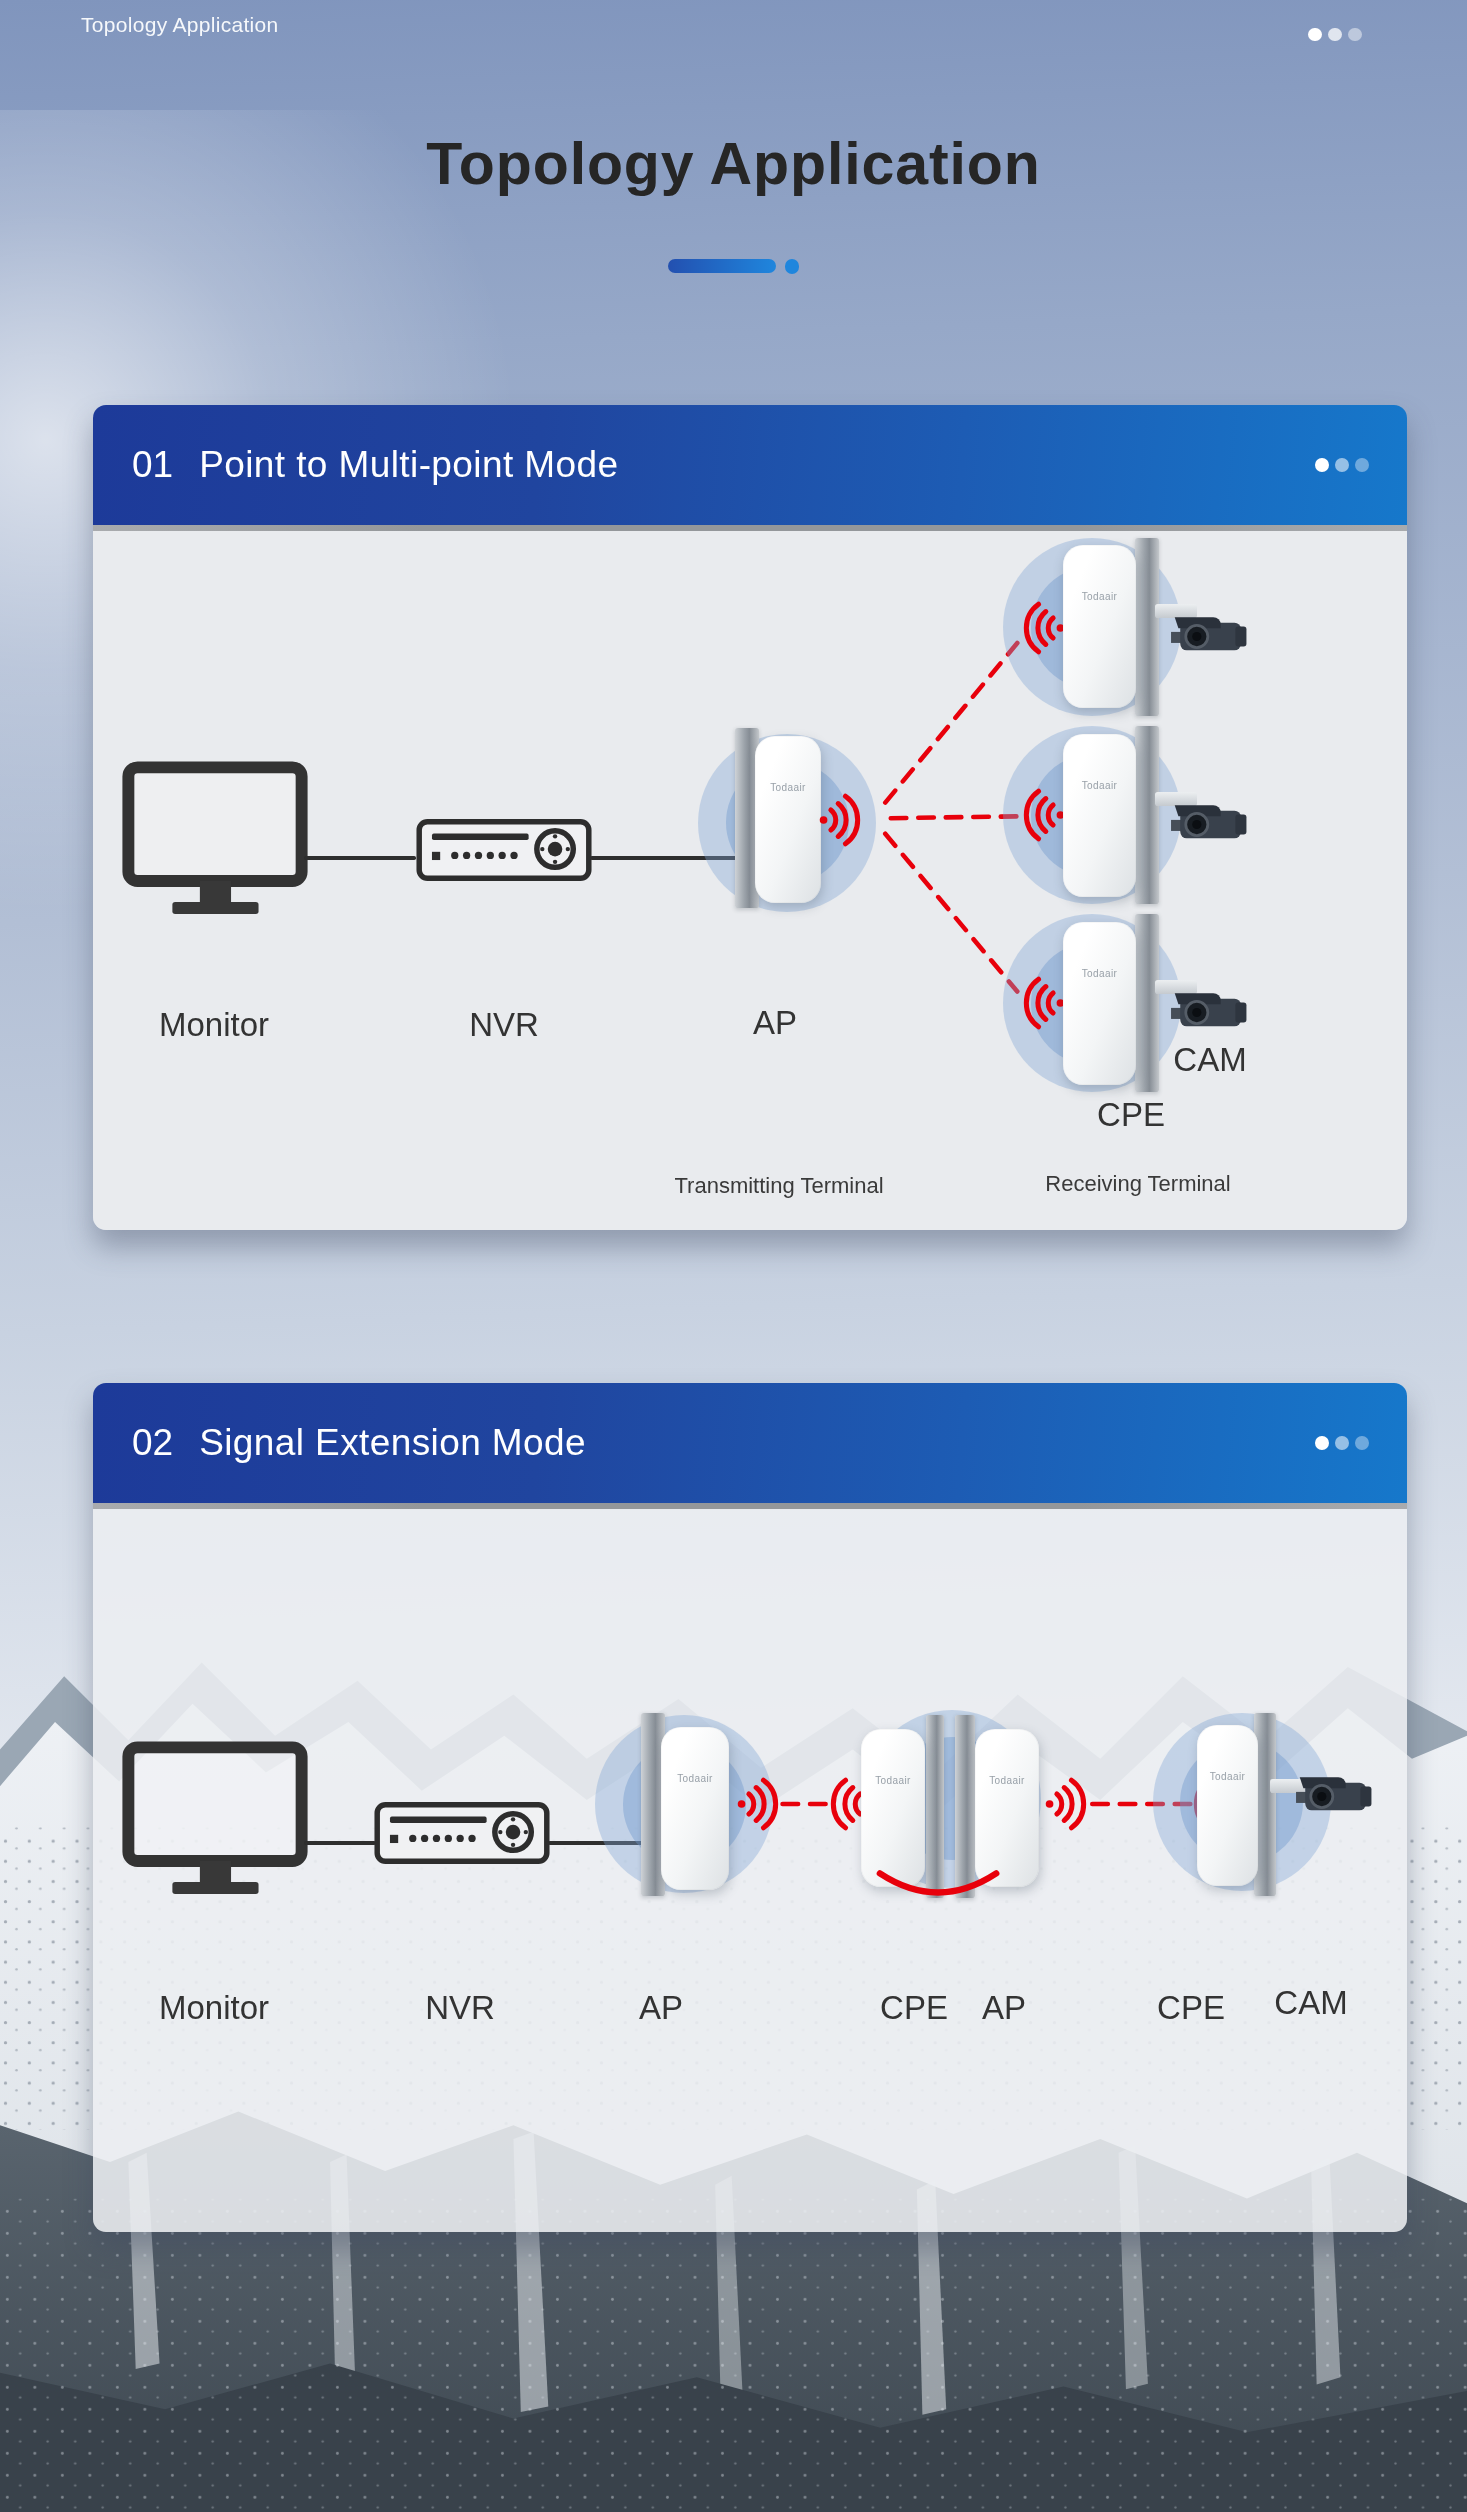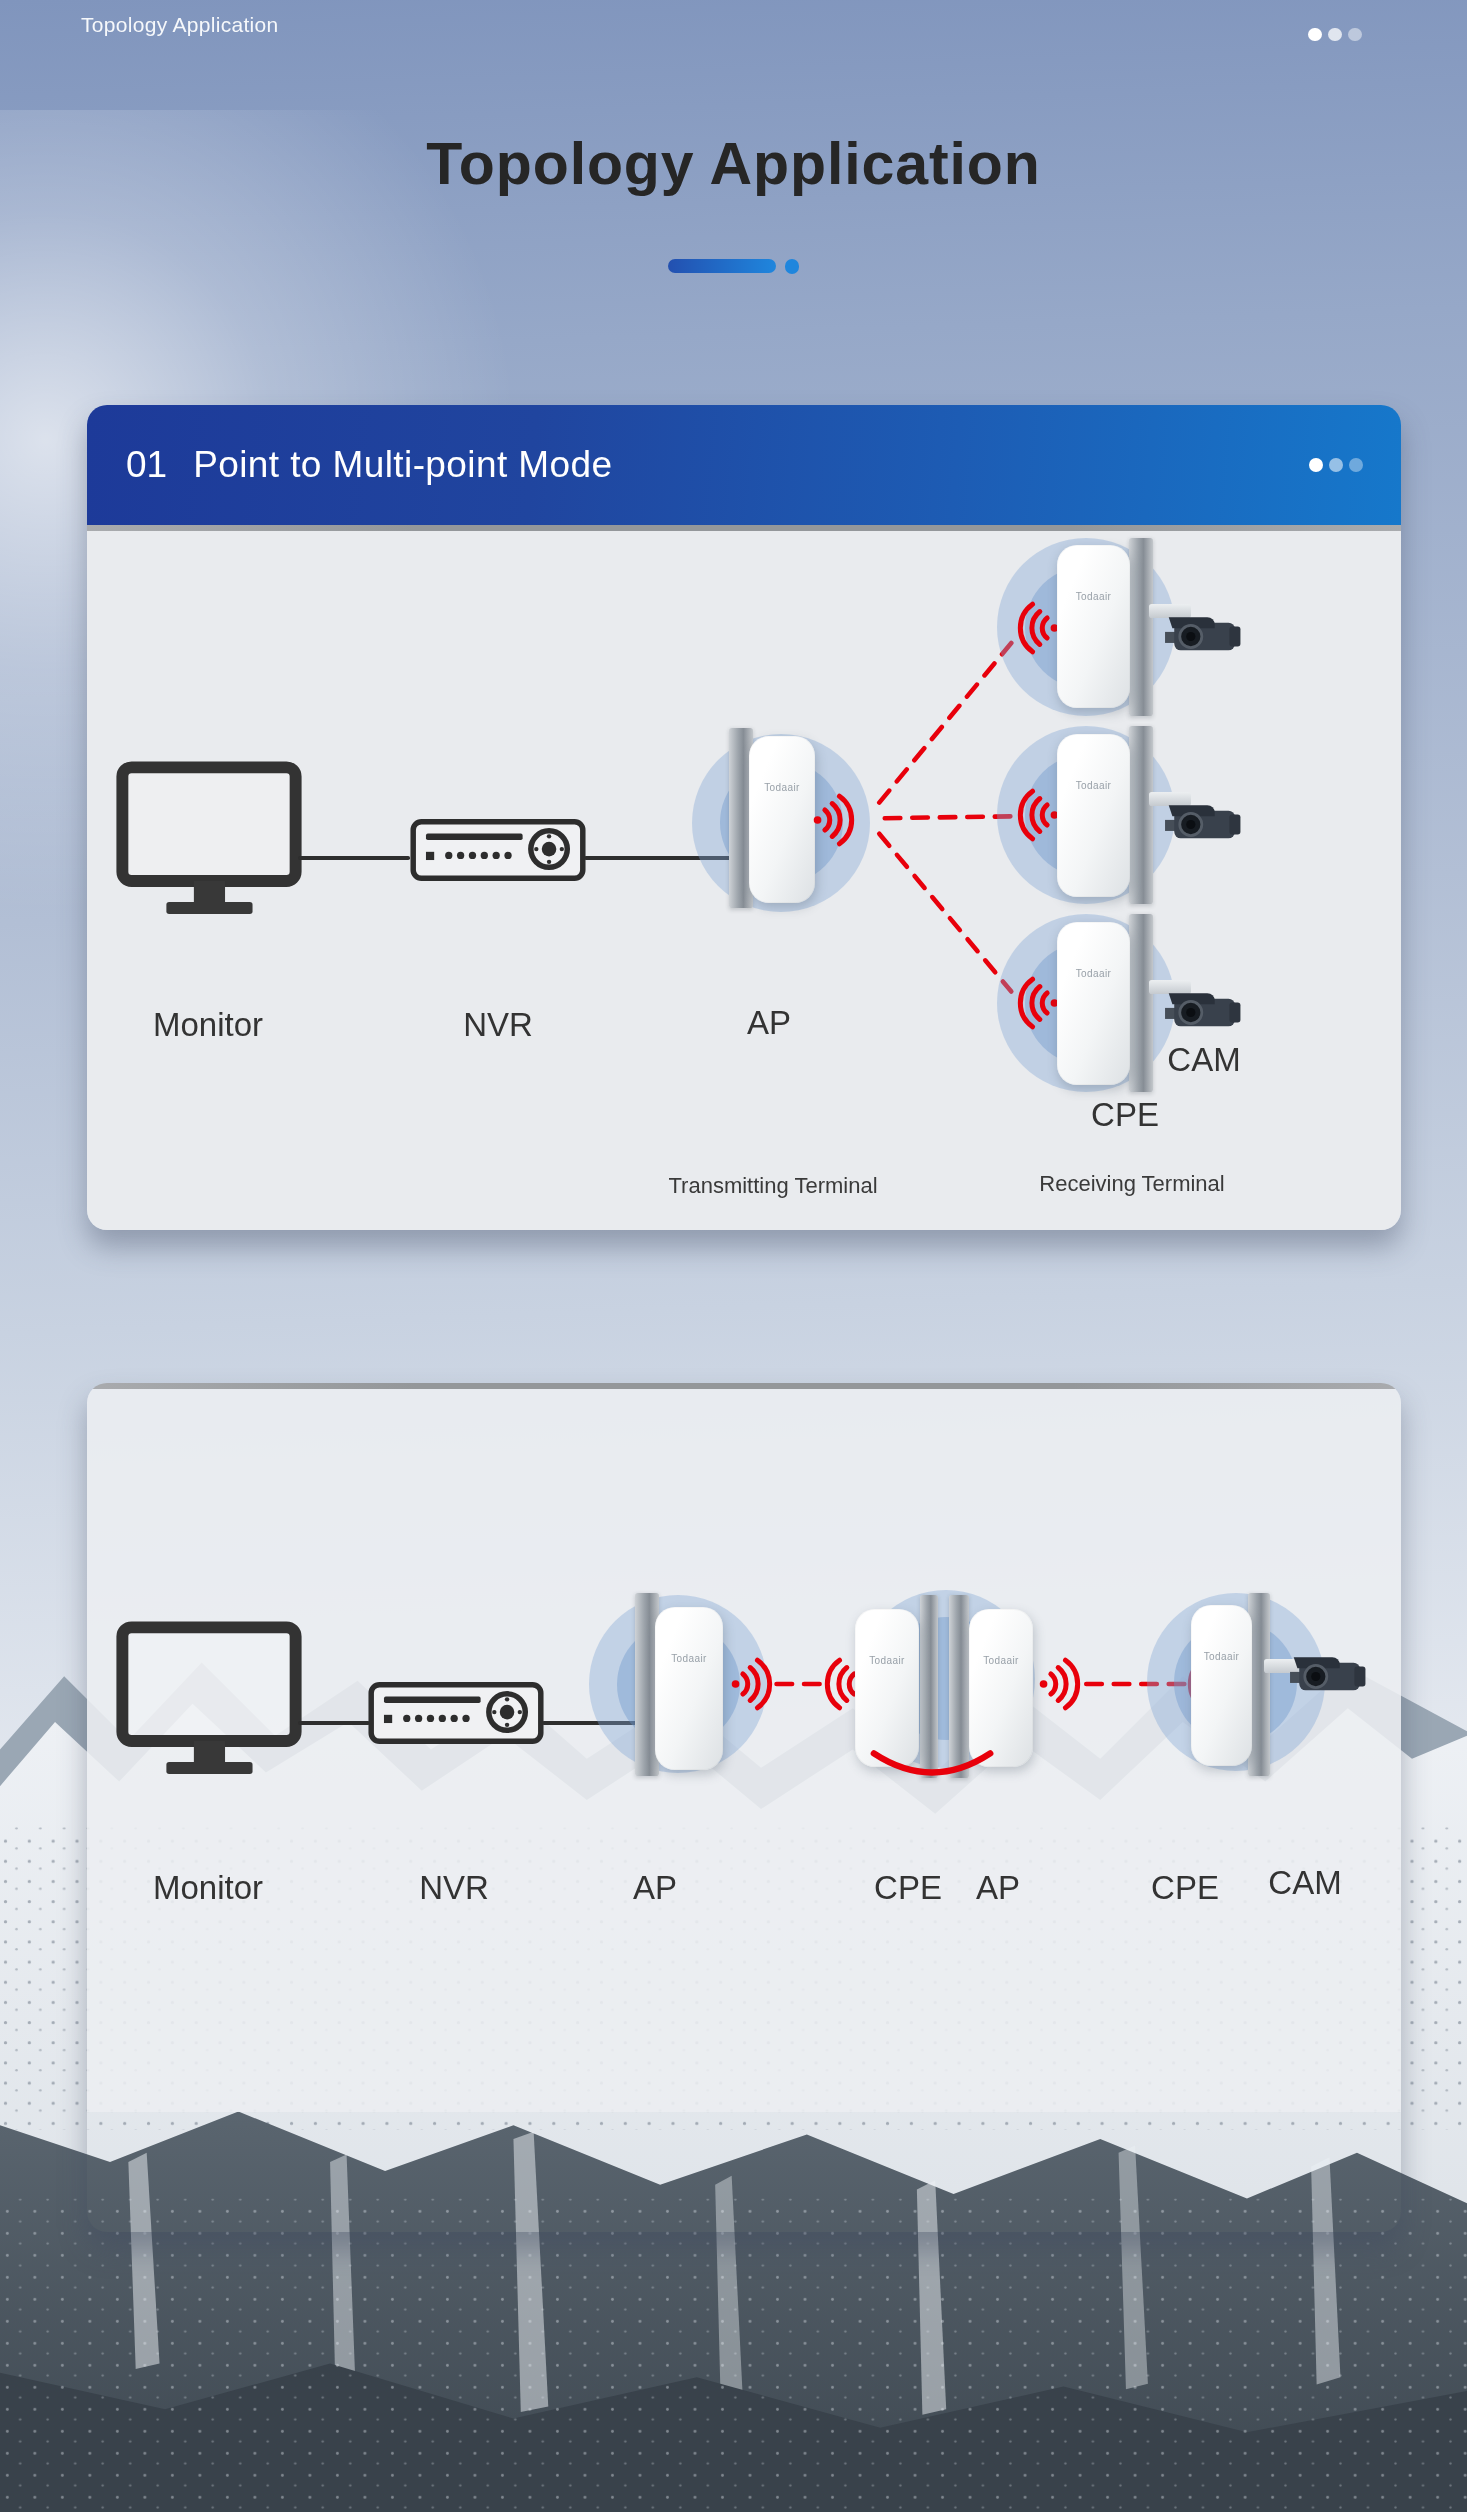--- a/index.html
+++ b/index.html
@@ -18,21 +18,21 @@
   .dots .dot{width:13.8px;height:13.8px;border-radius:50%;}
   .topbar-dots{left:1308px;top:27.5px;}
   .topbar-dots .d1{background:#ffffff;} .topbar-dots .d2{background:rgba(255,255,255,.75);} .topbar-dots .d3{background:rgba(235,239,244,.55);}
   
   .hero-title{position:absolute;left:0;top:130px;width:1467px;text-align:center;margin:0;
     font-size:59px;font-weight:bold;color:#262626;letter-spacing:0.9px;}
   .hero-divider{position:absolute;left:0;top:259px;width:1467px;display:flex;justify-content:center;align-items:center;}
   .hero-divider .bar{width:108px;height:13.8px;border-radius:7.3px;background:linear-gradient(90deg,#2350b0,#1f86dd);}
   .hero-divider .enddot{width:14.7px;height:14.7px;border-radius:50%;background:#1f86dd;margin-left:9.2px;}
   
-  .card{position:absolute;left:87px;width:1314px;border-radius:20px;overflow:hidden;
+  .card{position:absolute;left:93px;width:1314px;border-radius:13px;overflow:hidden;
     box-shadow:0 16.5px 27.5px rgba(60,72,95,.38);}
   .card1{top:405px;height:825px;}
   .card2{top:1383px;height:849px;}
   .card-header{height:120px;display:flex;align-items:center;padding-left:39px;position:relative;
     background:linear-gradient(95deg,#1d3a99 0%,#20459f 34%,#1d5cb4 66%,#1678cb 100%);}
   .card-num{font-size:37px;color:#ffffff;font-weight:400;}
   .card-title{font-size:37px;color:#ffffff;font-weight:500;margin-left:26px;letter-spacing:0.4px;}
   .card-dots{right:38px;top:53px;}
   .card-dots .d1{background:#ffffff;} .card-dots .d2{background:rgba(255,255,255,.55);} .card-dots .d3{background:rgba(255,255,255,.38);}
   .card-sep{height:5.5px;background:linear-gradient(90deg,#a9abae,#94979a 25%,#94979a 75%,#a9abae);}
@@ -250,20 +250,29 @@
     <div class="lbl" style="left:411px;top:475px">NVR</div>
     <div class="lbl" style="left:682px;top:473px">AP</div>
     <div class="lbl" style="left:1117px;top:510px">CAM</div>
     <div class="lbl" style="left:1038px;top:565px">CPE</div>
     <div class="lbl-sm" style="left:686px;top:642px">Transmitting Terminal</div>
     <div class="lbl-sm" style="left:1045px;top:640px">Receiving Terminal</div>
   </div>
 </section>
 
 <section class="card card2">
+  <div class="card-header">
+    <span class="card-num">02</span>
+    <span class="card-title">Signal Extension Mode</span>
+    <div class="dots card-dots">
+      <span class="dot d1"></span>
+      <span class="dot d2"></span>
+      <span class="dot d3"></span>
+    </div>
+  </div>
   <div class="card-sep"></div>
   <div class="card-body">
 
     <svg class="overlay" width="1314" height="723" viewBox="0 0 1433 789">
       <g stroke="#e8000b" stroke-width="5" stroke-dasharray="17 13" fill="none" stroke-linecap="round">
         <line x1="752" y1="322" x2="802" y2="322"></line>
         <line x1="1090" y1="322" x2="1198" y2="322"></line>
       </g>
     </svg>
 

